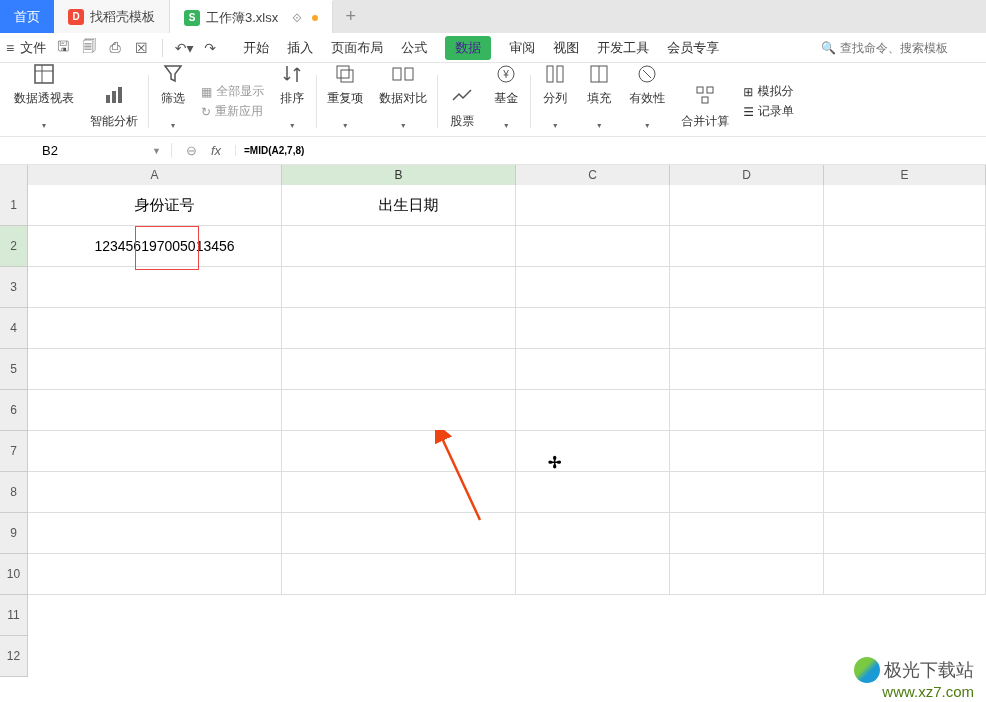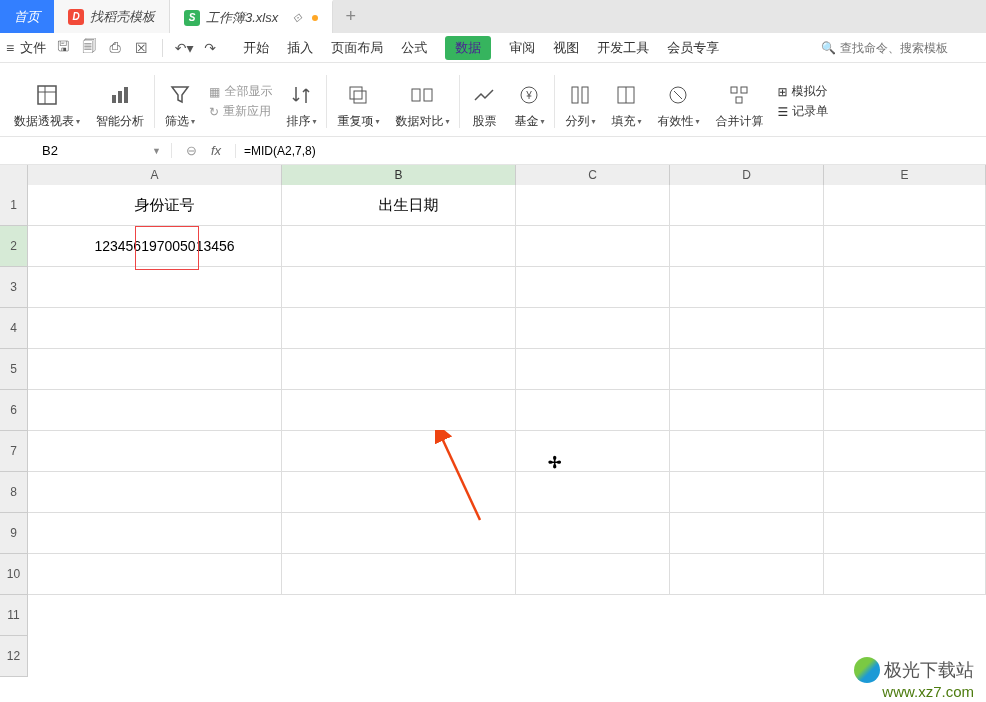--- a/index.html
+++ b/index.html
@@ -1,20 +1,20 @@
 <!DOCTYPE html>
 <html><head>
 <meta charset="utf-8">
 <style>
 * { box-sizing: border-box; margin: 0; padding: 0; font-family: "Microsoft YaHei", sans-serif; }
 body { width: 986px; height: 702px; overflow: hidden; background: #fff; position: relative; font-size: 13px; }
 
 
 .tab-bar { height: 33px; background: #e6e6e6; display: flex; align-items: stretch; }
-.tab { display: flex; align-items: center; padding: 0 14px; gap: 6px; font-size: 13px; cursor: pointer; position: relative; font-style: italic; }
+.tab { display: flex; align-items: center; padding: 0 14px; gap: 6px; font-size: 13px; cursor: pointer; position: relative; }
 .tab.home { background: #337fff; color: #fff; font-weight: 500; }
 .tab.doc { background: #f7f7f7; border-right:1px solid #ddd; color: #444; }
 .tab.active { background: #fff; border-top: 2px solid #fff; }
 .tab .dk-icon { width:16px; height:16px; border-radius:3px; display:flex;align-items:center;justify-content:center; font-size:10px; color:#fff; font-weight:bold;}
 .dk-red { background:#f24a39; }
 .dk-green { background:#36b45e; }
 .tab .status-dot { width:6px;height:6px;border-radius:50%;background:#ffa726;margin-left:4px; }
 .tab .restore { color:#888; font-size:12px; margin-left:8px;}
 .tab-add { width:36px; display:flex;align-items:center;justify-content:center;color:#888;font-size:18px;}
 
@@ -30,36 +30,36 @@
 .menu-tab { font-size:13px; color:#333; cursor:pointer; }
 .menu-tab.active { background:#36b45e; color:#4c1d95; padding:3px 10px; border-radius:3px; }
 .search-box { margin-left:auto; display:flex; align-items:center; color:#999; font-size:12px; gap:4px; }
 .search-box input { border:none; outline:none; font-size:12px; width:140px; color:#666; }
 
 
 .ribbon { height:74px; display:flex; align-items:stretch; padding:4px 6px 0; gap:0; border-bottom:1px solid #e5e5e5; background:#fff;}
 .rib-sect { display:flex; flex-direction:column; align-items:center; justify-content:flex-end; padding:0 8px 6px; position:relative;}
 .rib-icon { width:28px; height:28px; display:flex;align-items:center;justify-content:center; color:#555; margin-bottom:4px;}
 .rib-icon svg { width:24px;height:24px; }
-.rib-label { font-size:12px; color:#333; display:flex; align-items:center; gap:2px; white-space:nowrap;}
+.rib-label { font-size:12px; color:#333; display:flex; align-items:center; gap:14px; white-space:nowrap;flex-direction:column;}
 .rib-label .dd { font-size:8px; color:#666; }
 .rdivider { width:1px; background:#e5e5e5; margin:8px 2px; }
 .rib-stack { display:flex; flex-direction:column; gap:3px; justify-content:center; padding:4px 6px;}
 .rib-stack-item { display:flex; align-items:center; gap:4px; font-size:12px; color:#999; }
 .rib-stack-item.dark { color:#333; }
 
 
 .formula-bar { height:28px; display:flex; align-items:center; border-bottom:1px solid #e5e5e5; }
 .name-box { width:172px; border-right:1px solid #e5e5e5; display:flex; align-items:center; padding:0 10px; }
 .name-box input { border:none; outline:none; width:80px; font-size:13px; text-align:center; }
 .name-box .nb-dd { margin-left:auto; font-size:9px; color:#888;}
 .fb-btns { display:flex; align-items:center; gap:14px; padding:0 14px; color:#999; }
 .fx-label { font-style:italic; color:#666; font-size:13px; }
 .formula-input { flex:1; display:flex; align-items:center; padding:0 8px; font-size:14px; color:#333; border-left:1px solid #e5e5e5;}
-.formula-input input { border:none; outline:none; width:100%; font-size:12px; }
+.formula-input input { border:none; outline:none; width:100%; font-size:10px;font-weight:bold; }
 
 
 .grid-wrap { position:relative; height:540px; overflow:hidden; }
 .col-headers { display:flex; position:absolute; top:0; left:0; height:20px; background:#f0f0f0; border-bottom:1px solid #ccc; }
 .corner { width:28px; height:20px; border-right:1px solid #ccc; background:#eee;}
 .ch { height:20px; border-right:1px solid #ccc; display:flex;align-items:center;justify-content:center; font-size:12px; color:#555; background:#eee;}
 .ch.A { width:254px; }
 .ch.B { width:234px; background:#d6ead6; color:#333;}
 .ch.C { width:154px; }
 .ch.D { width:154px; }

